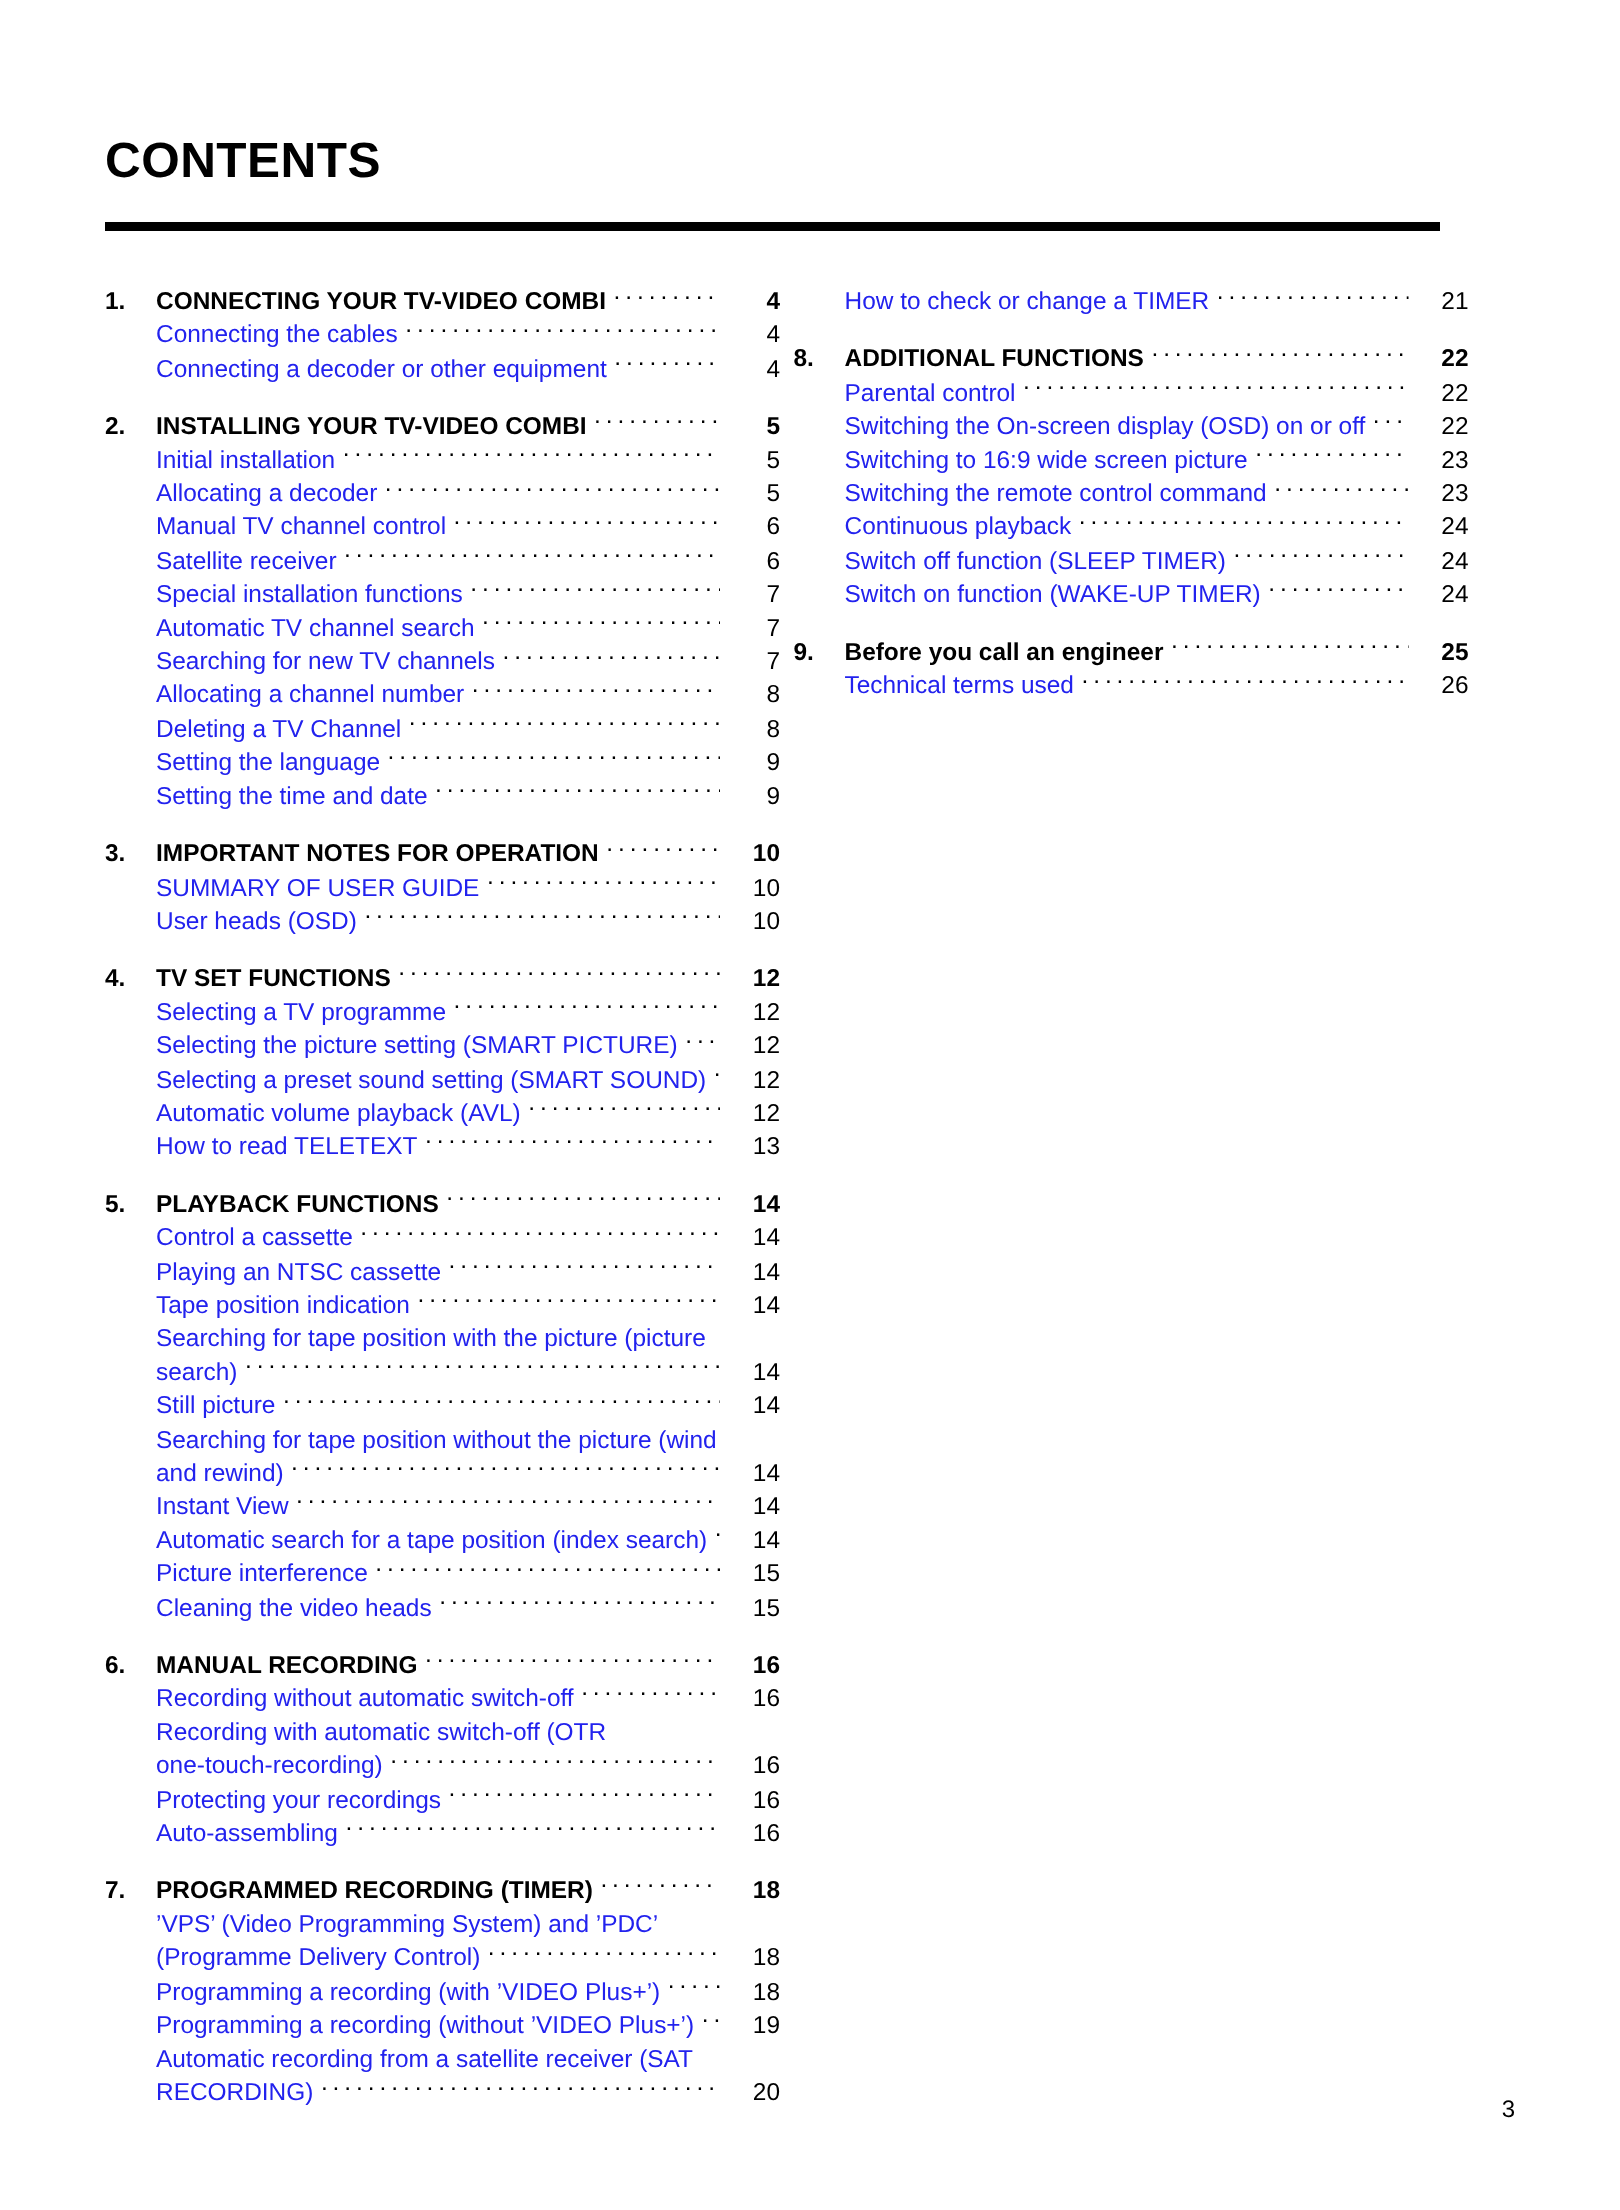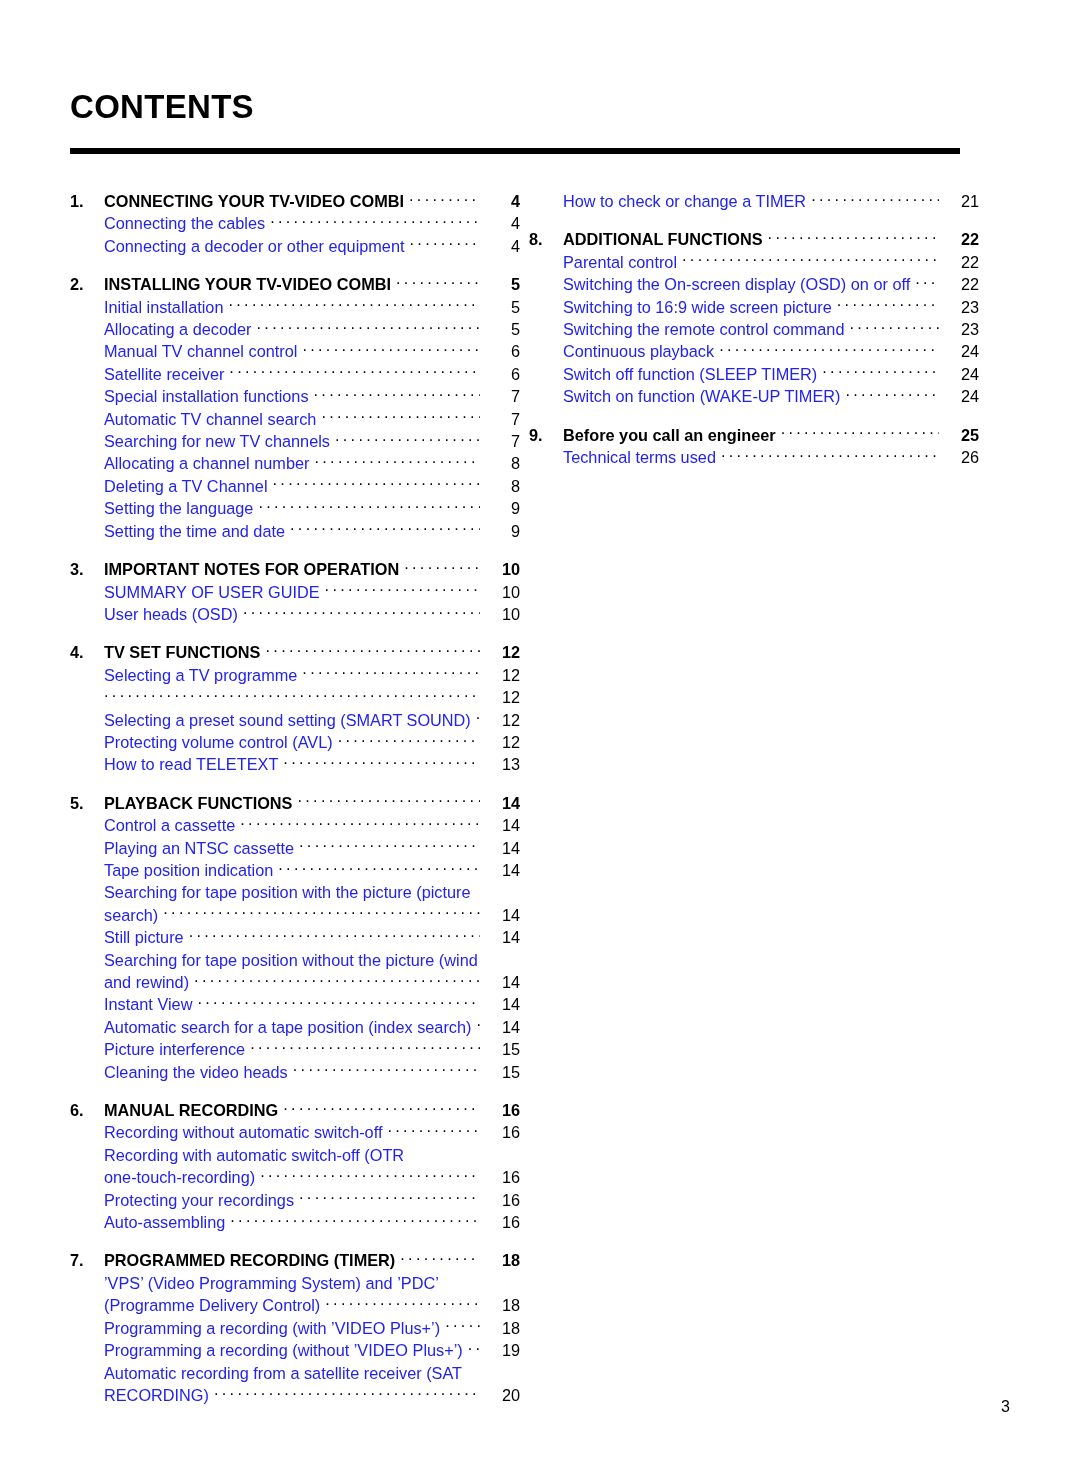--- a/index.html
+++ b/index.html
@@ -313,36 +313,37 @@
           <span class="num blank">0.</span>
           <span class="entry">
             <span class="label">Selecting a TV programme</span>
             <span class="leader"></span>
             <span class="pg">12</span>
           </span>
         </div>
         <div class="toc-row sub">
           <span class="num blank">0.</span>
           <span class="entry">
+            <span class="label">Selecting the picture setting (SMART PICTURE)</span>
             <span class="leader"></span>
             <span class="pg">12</span>
           </span>
         </div>
         <div class="toc-row sub">
           <span class="num blank">0.</span>
           <span class="entry">
             <span class="label">Selecting a preset sound setting (SMART SOUND)</span>
             <span class="leader"></span>
             <span class="pg">12</span>
           </span>
         </div>
         <div class="toc-row sub">
           <span class="num blank">0.</span>
           <span class="entry">
-            <span class="label">Protecting volume control (AVL)</span>
+            <span class="label">Automatic volume playback (AVL)</span>
             <span class="leader"></span>
             <span class="pg">12</span>
           </span>
         </div>
         <div class="toc-row sub">
           <span class="num blank">0.</span>
           <span class="entry">
             <span class="label">How to read TELETEXT</span>
             <span class="leader"></span>
             <span class="pg">13</span>

